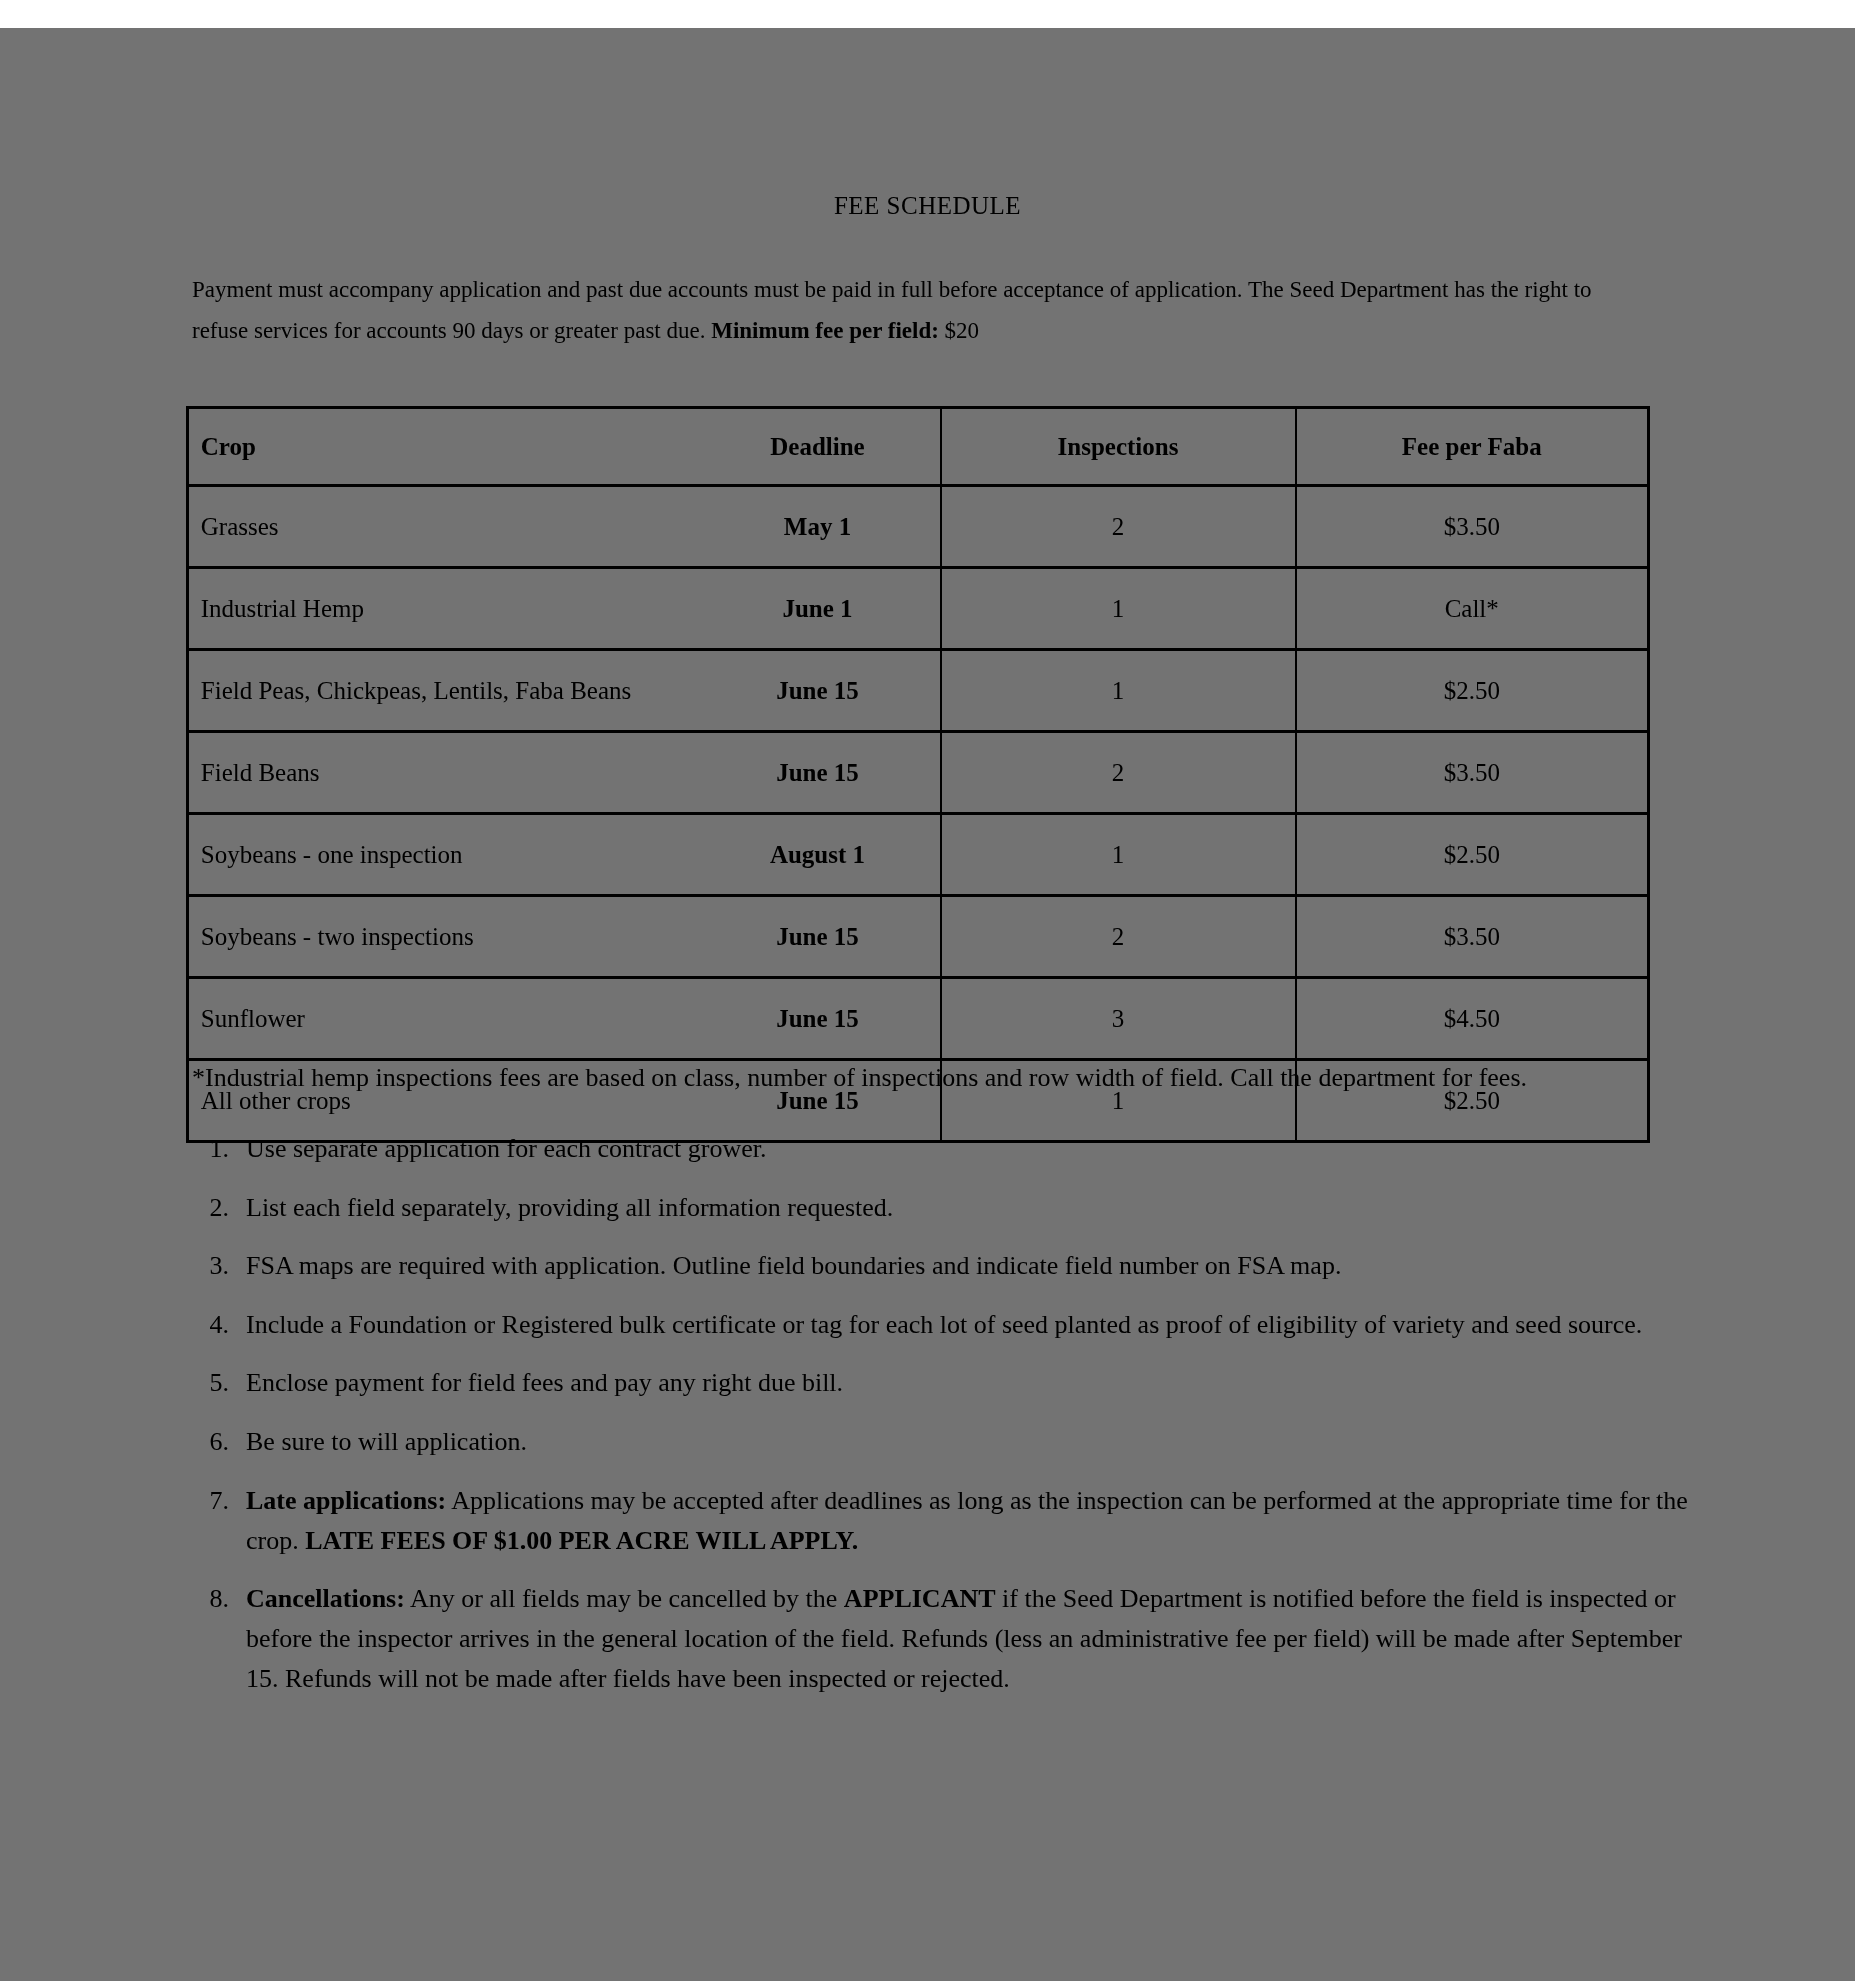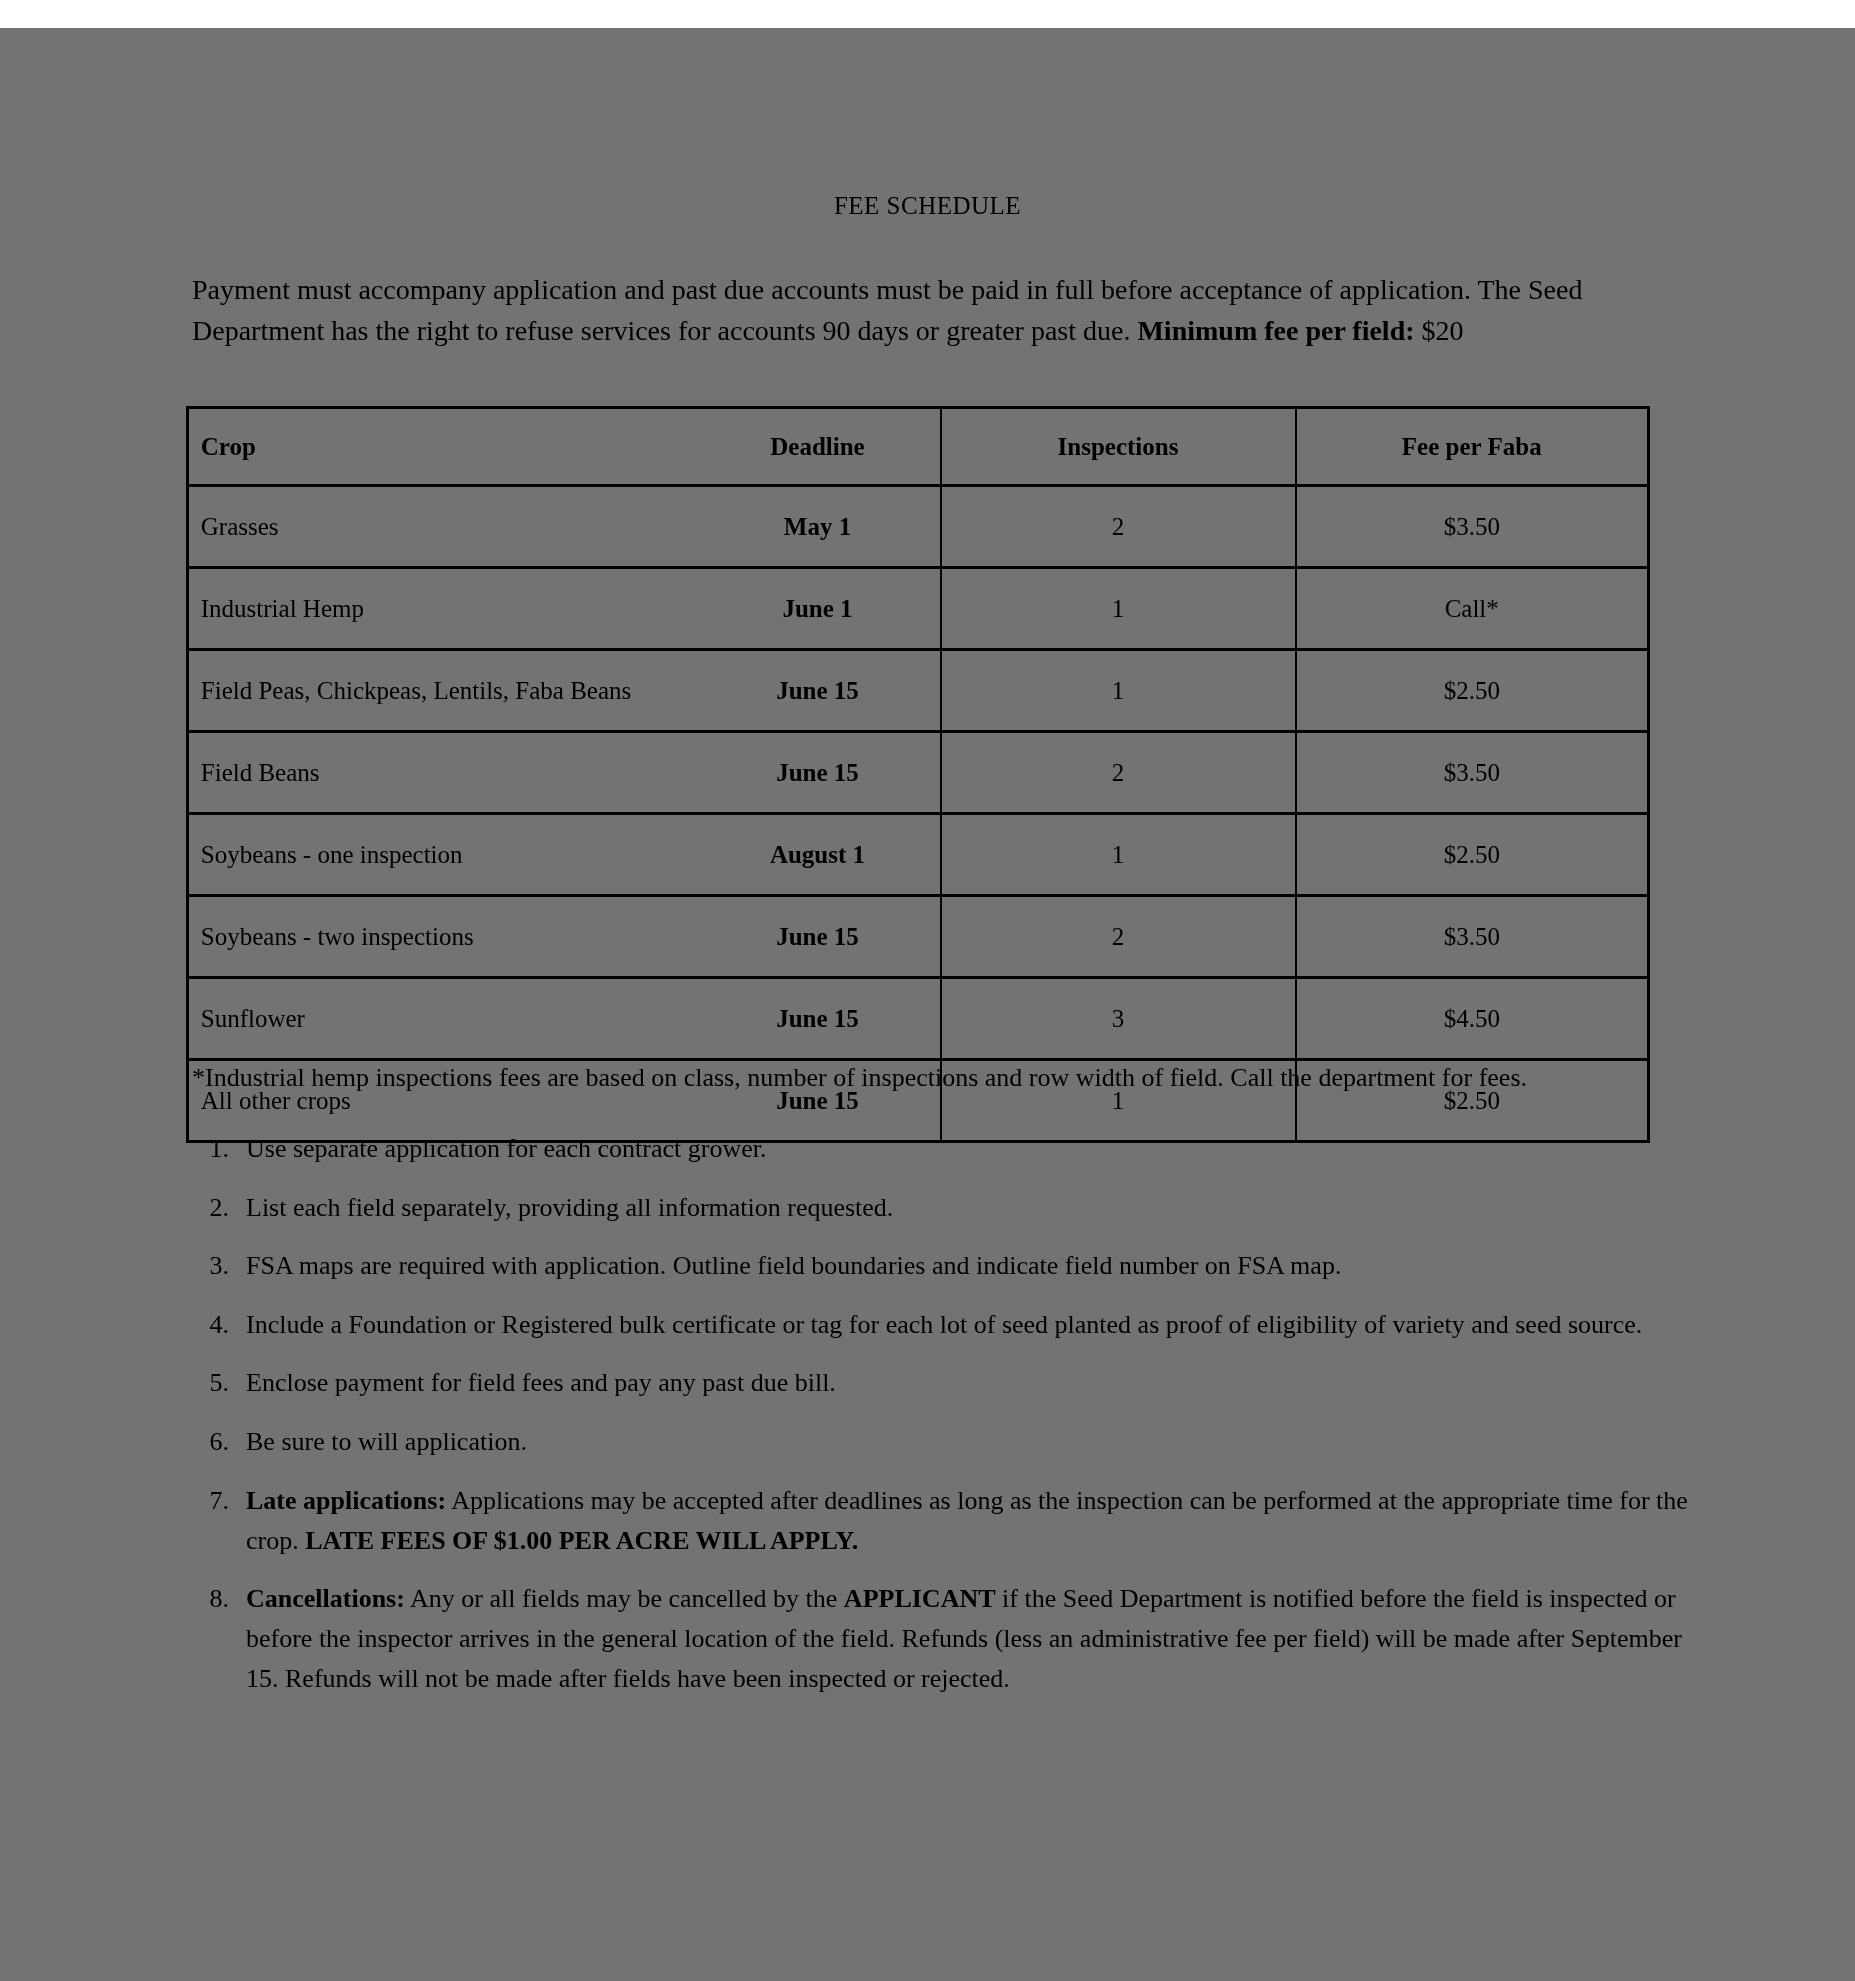--- a/index.html
+++ b/index.html
@@ -35,21 +35,21 @@
     letter-spacing: 0.5px;
     line-height: 1;
   }
 
   
   .intro {
     position: absolute;
     left: 192px;
     top: 241px;
     width: 1425px;
-    font-size: 28px;
+    font-size: 23px;
     line-height: 41px;
     text-align: left;
   }
   .bold { font-weight: bold; }
 
   
   .fee-table-wrap {
     position: absolute;
     left: 186px;
     top: 378px;
@@ -316,21 +316,21 @@
       <div class="note-item">
         <span class="note-num">3.</span>
         <span class="note-body"><span class="bold"></span><span>FSA maps are required with application.  Outline field boundaries and indicate field number on FSA map.</span><span class="bold"></span><span></span></span>
       </div>
       <div class="note-item">
         <span class="note-num">4.</span>
         <span class="note-body"><span class="bold"></span><span>Include a Foundation or Registered bulk certificate or tag for each lot of seed planted as proof of eligibility of variety and seed source.</span><span class="bold"></span><span></span></span>
       </div>
       <div class="note-item">
         <span class="note-num">5.</span>
-        <span class="note-body"><span class="bold"></span><span>Enclose payment for field fees and pay any past due bill.</span><span class="bold"></span><span></span></span>
+        <span class="note-body"><span class="bold"></span><span>Enclose payment for field fees and pay any right due bill.</span><span class="bold"></span><span></span></span>
       </div>
       <div class="note-item">
         <span class="note-num">6.</span>
         <span class="note-body"><span class="bold"></span><span>Be sure to will application.</span><span class="bold"></span><span></span></span>
       </div>
       <div class="note-item">
         <span class="note-num">7.</span>
         <span class="note-body"><span class="bold">Late applications:</span><span> Applications may be accepted after deadlines as long as the inspection can be performed at the appropriate time for the crop.  </span><span class="bold">LATE FEES OF $1.00 PER ACRE WILL APPLY.</span><span></span></span>
       </div>
       <div class="note-item">

